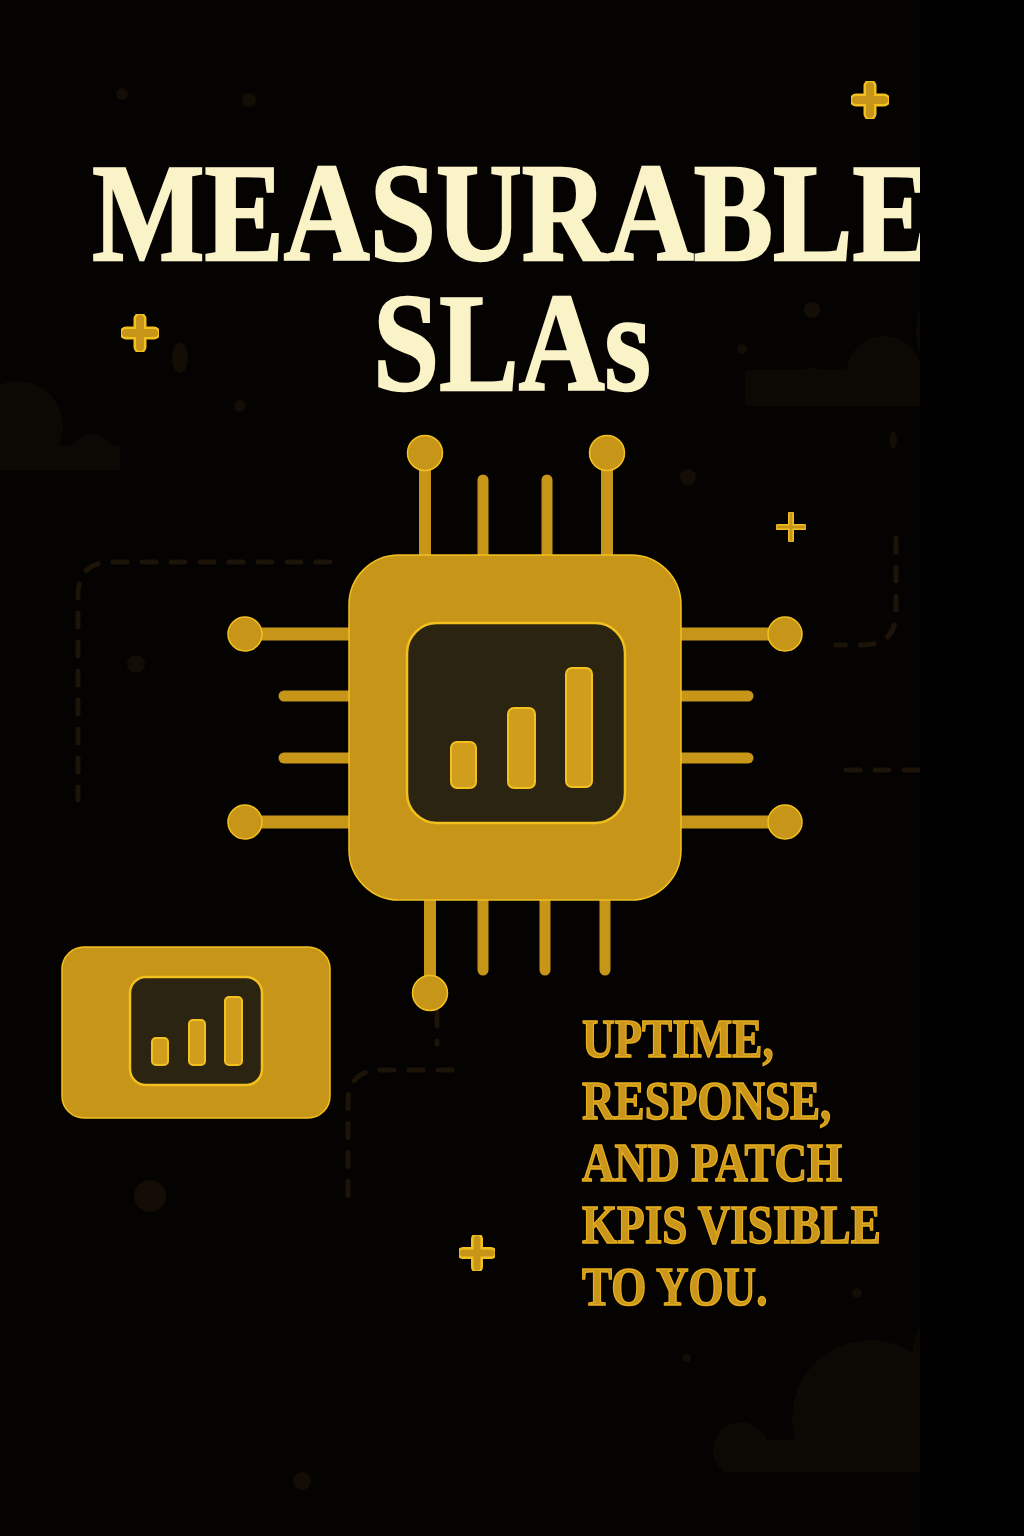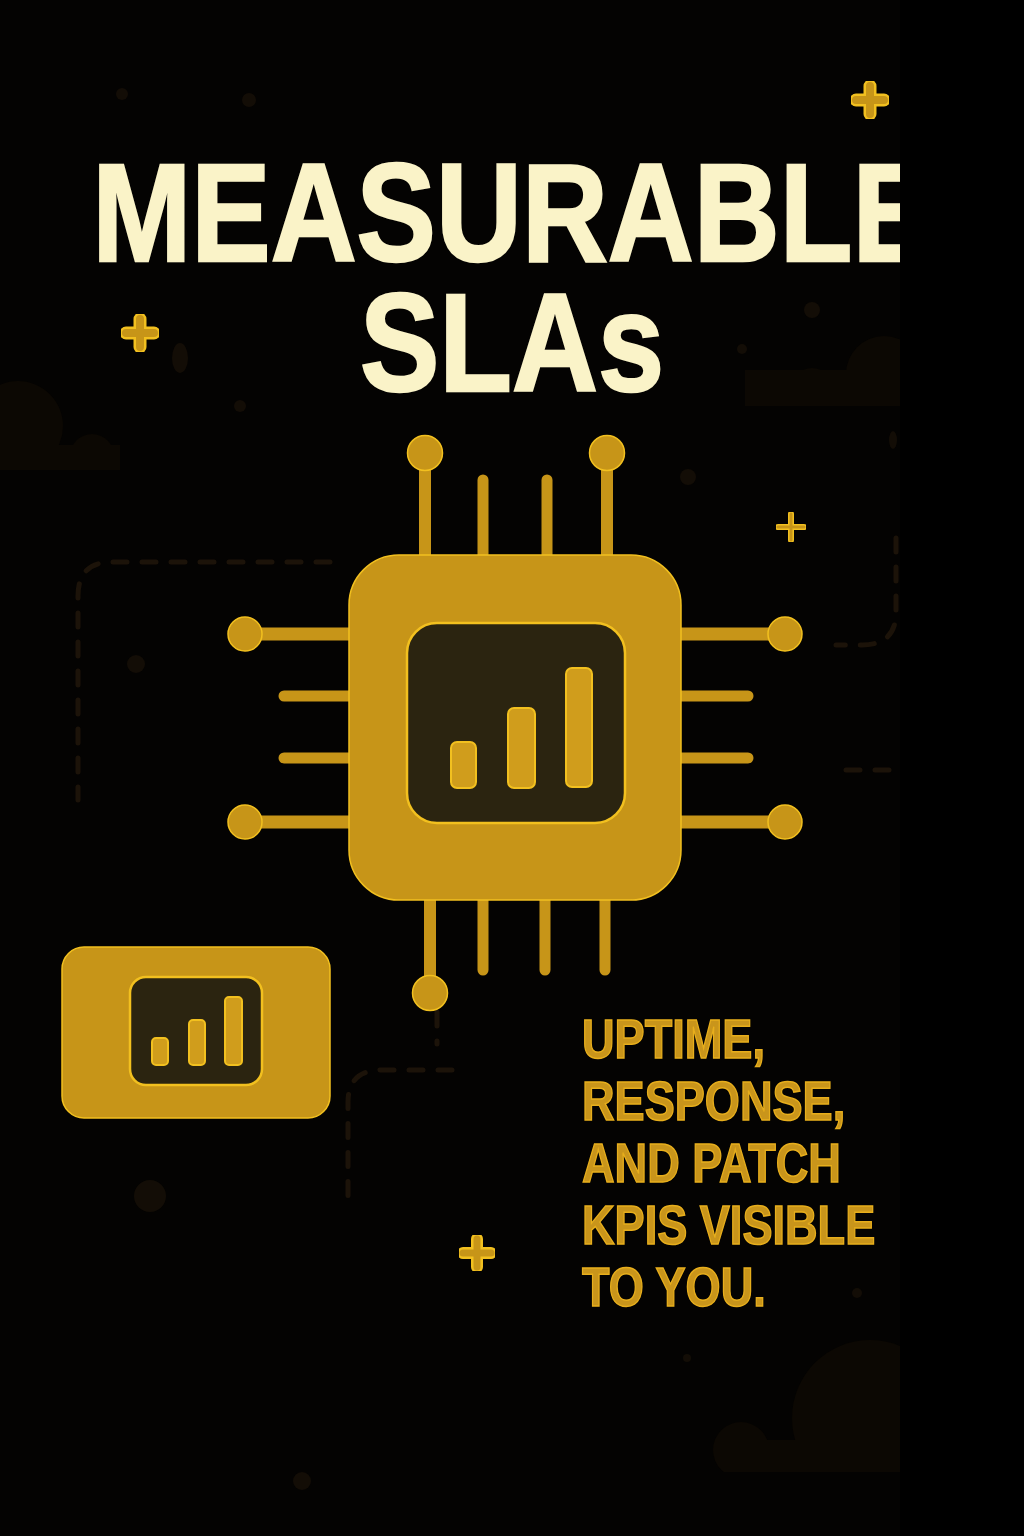--- a/index.html
+++ b/index.html
@@ -1,21 +1,22 @@
 <!DOCTYPE html>
 <html style="--background: #040302; --gold: #C79518; --gold-bar: #D09D1C; --gold-bright: #F2C01F; --cream: #FAF3C8; --text-gold: #C9951B; --text-gold-edge: #E7AE1C; --screen-dark: #2B2410; --decor-dark: #0C0803; --dash-dark: #1C1309; --dot-dark: #130D06;"><head>
 <meta charset="utf-8">
 <style>
   html,body{margin:0;padding:0;background:#000;}
   .poster{
     position:relative;
     width:900px;height:1536px;
     background:var(--background,#040302);
     overflow:hidden;
-    font-family:Liberation Sans, sans-serif;
+    font-family:Liberation Serif, serif;
+    padding-left:20px;
   }
   .poster *{box-sizing:border-box;}
   svg{display:block;}
 
   
   .f-gold{fill:var(--gold,#C79518);stroke:var(--gold-bright,#F2C01F);stroke-width:1.5px;}
   .f-bar{fill:var(--gold-bar,#D09D1C);stroke:var(--gold-bright,#F2C01F);stroke-width:2px;}
   .f-screen{fill:var(--screen-dark,#2B2410);stroke:var(--gold-bright,#F2C01F);stroke-width:2.5px;}
   .pin{stroke:var(--gold,#C79518);fill:none;}
   .pin-round{stroke-linecap:round;}

